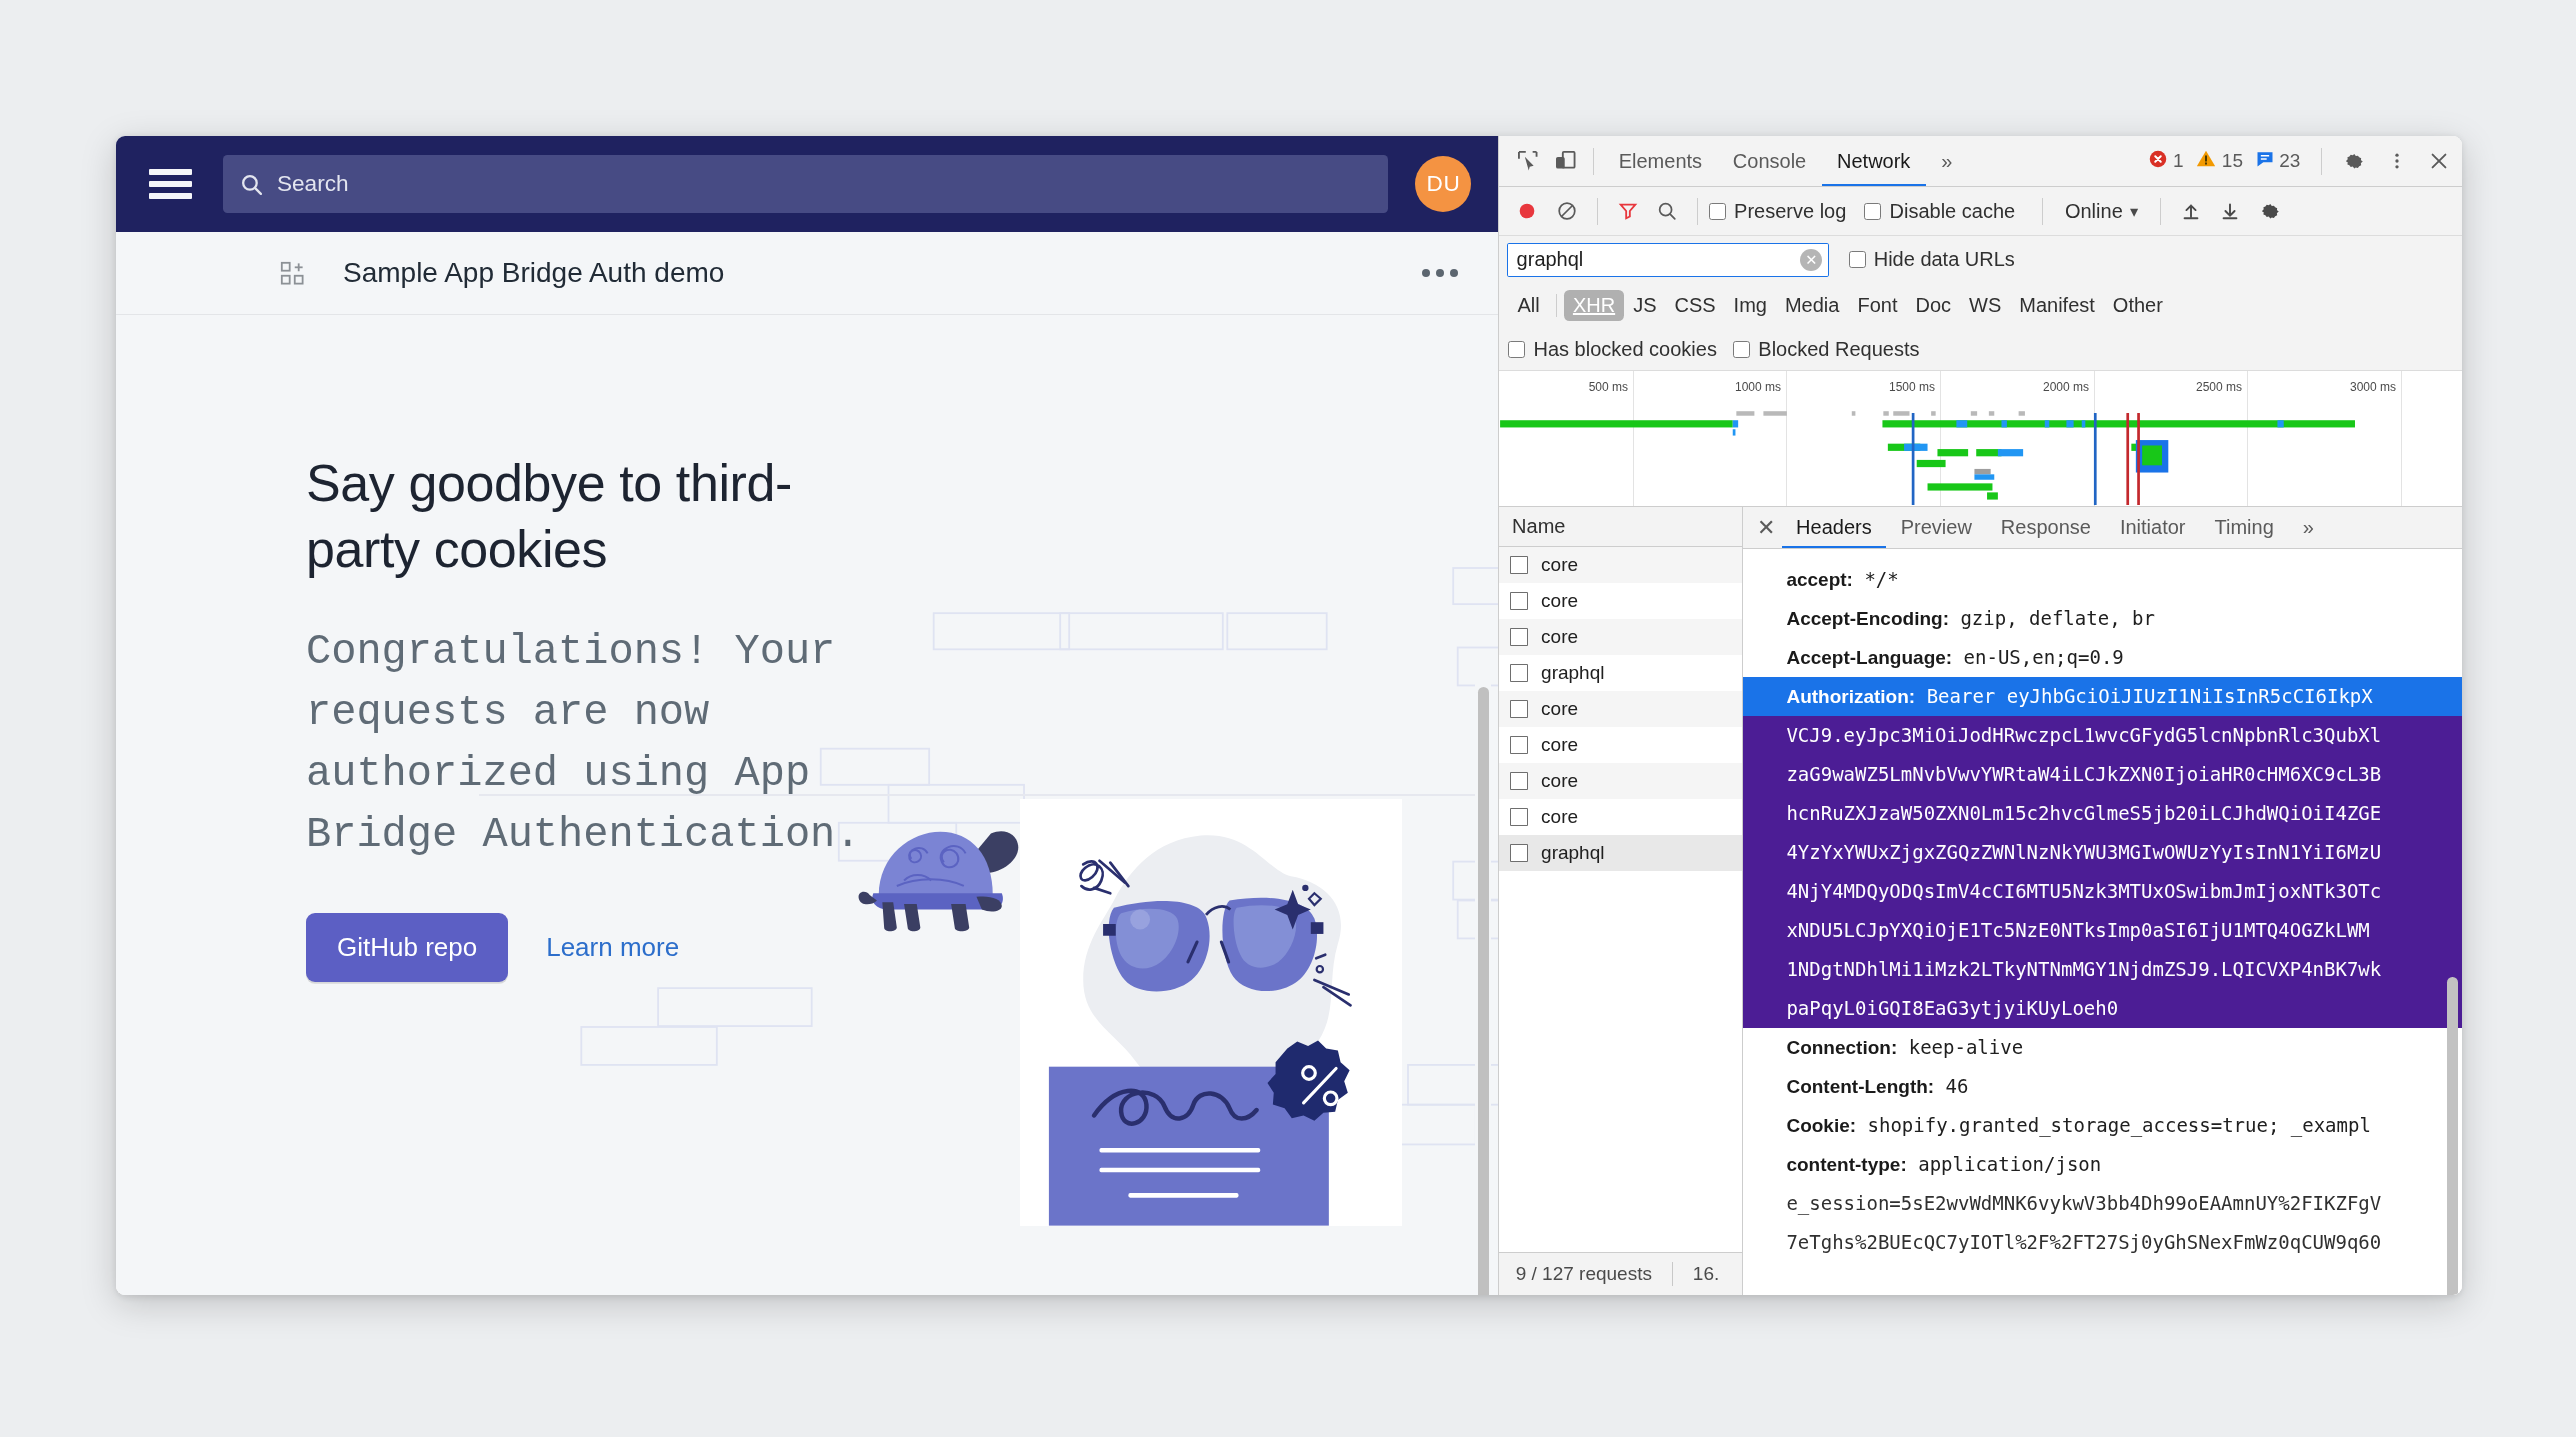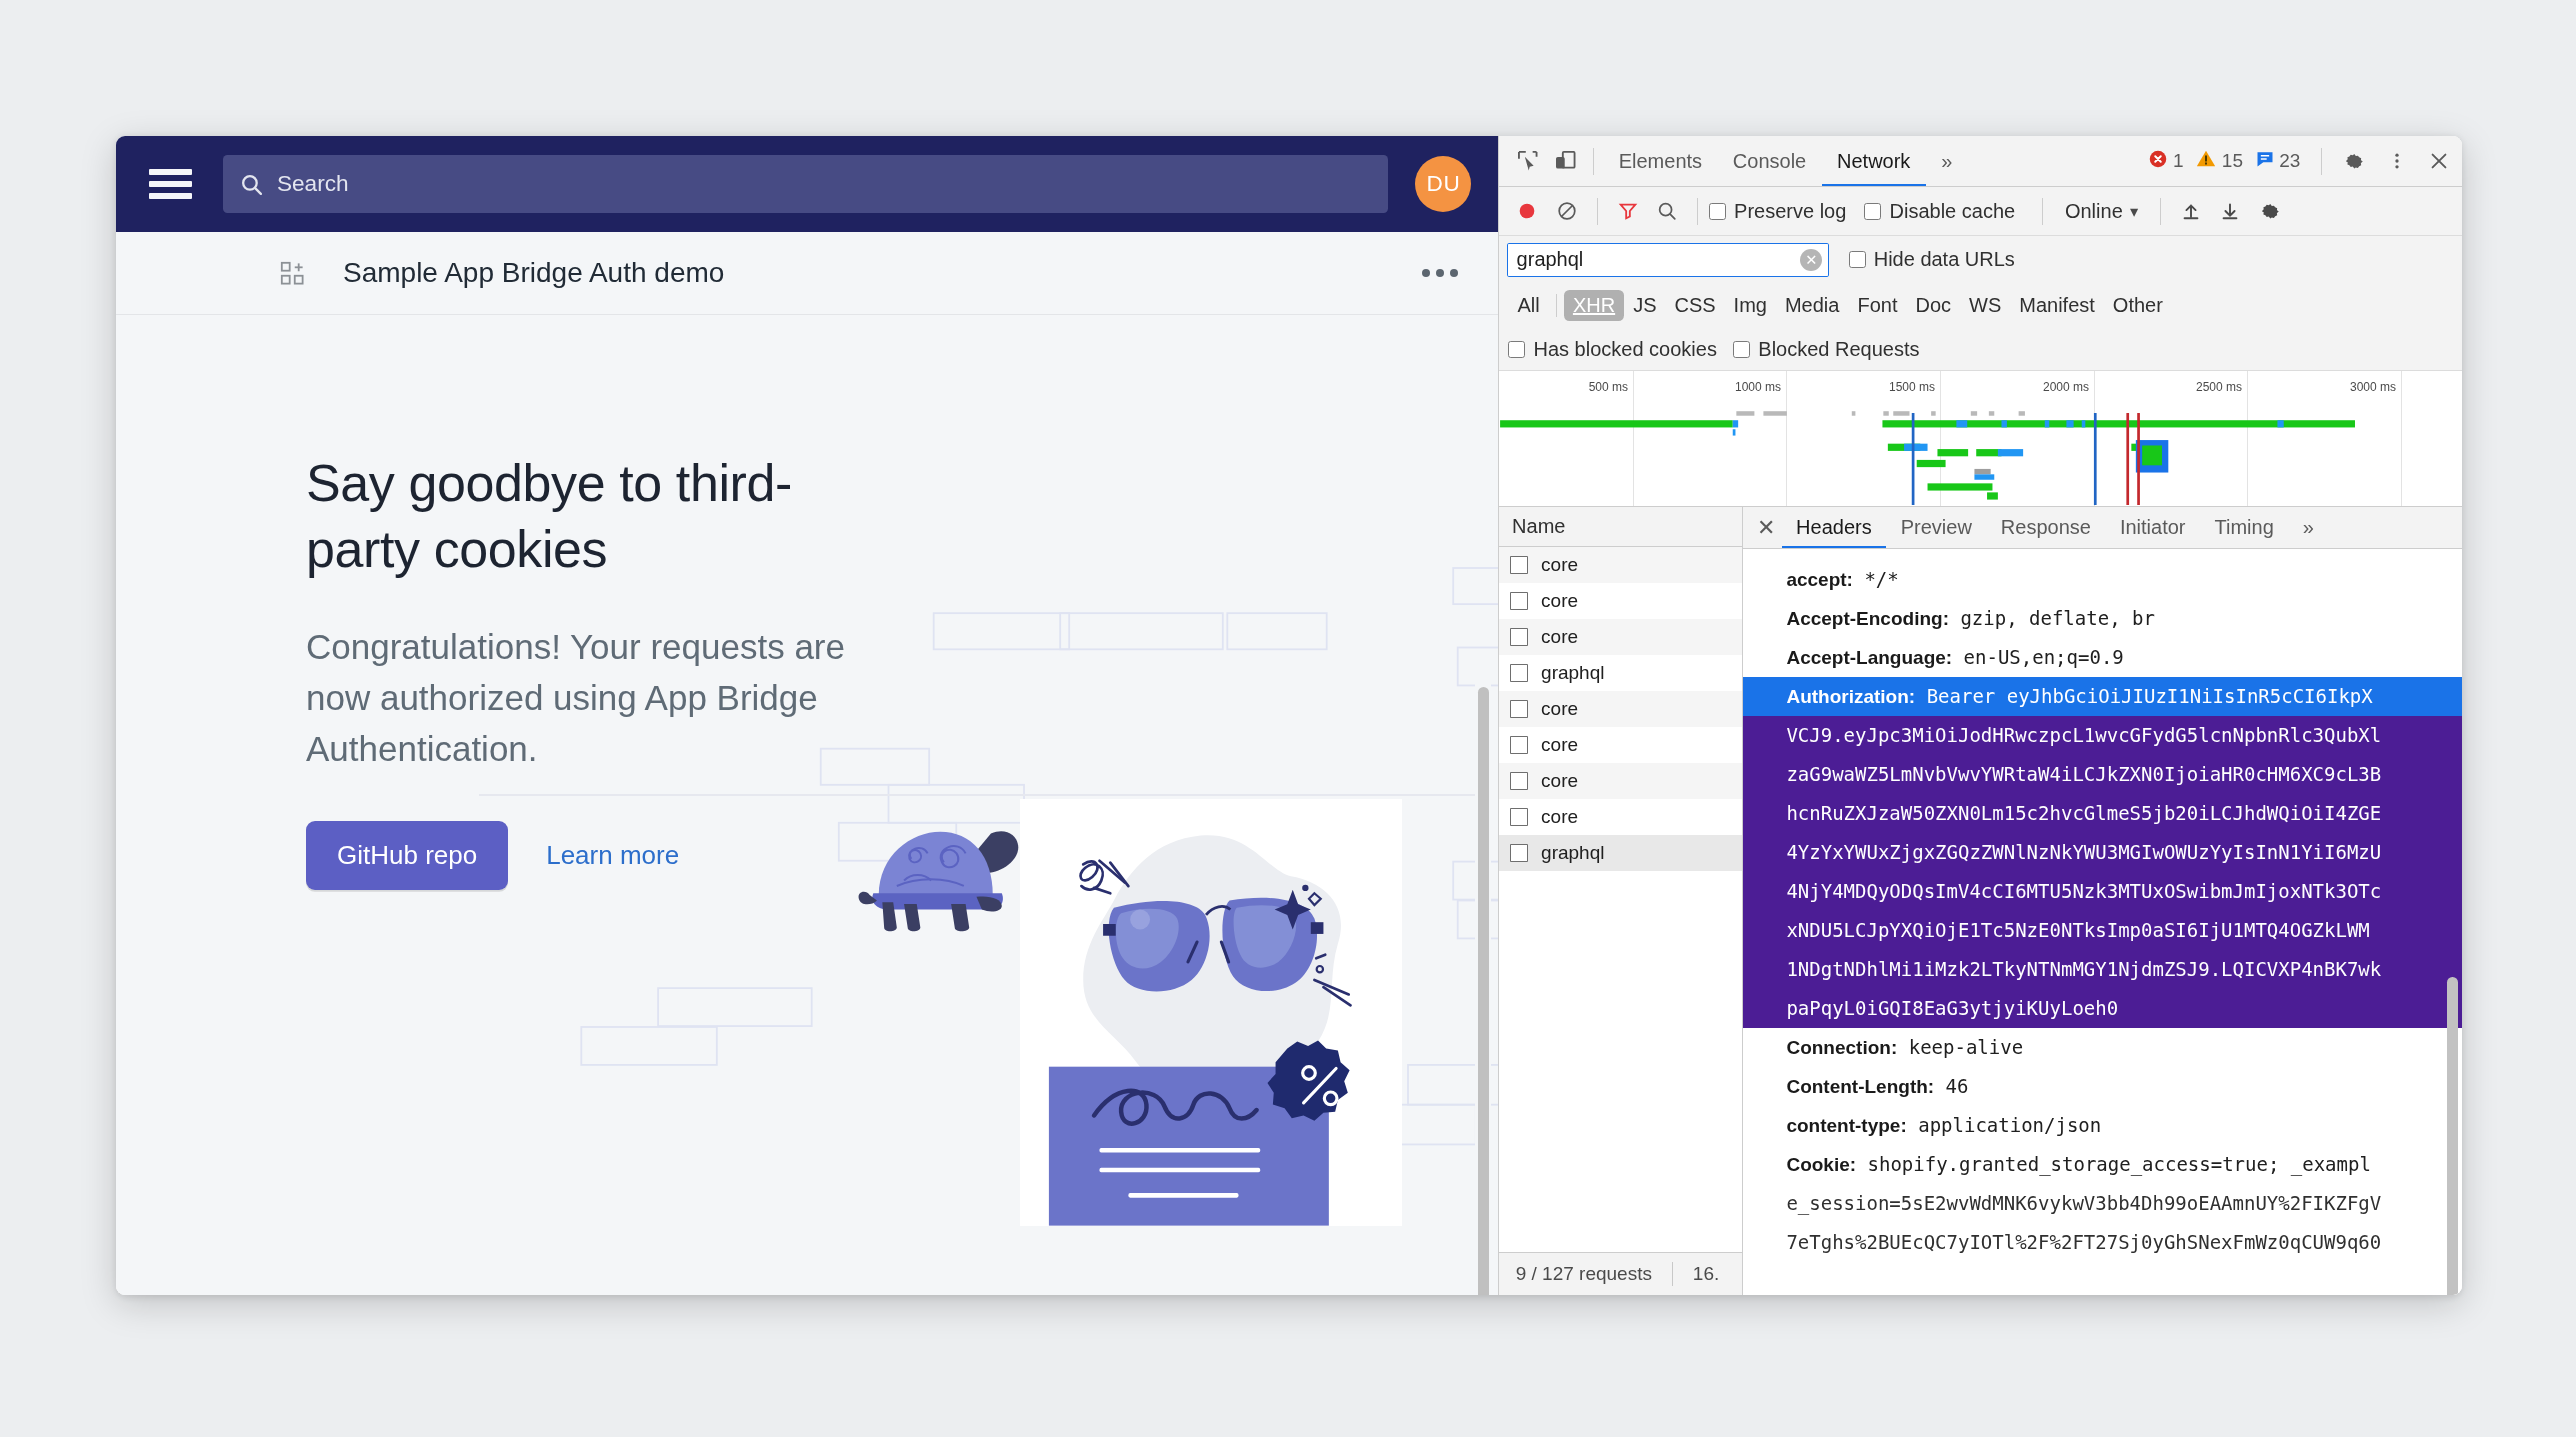--- a/index.html
+++ b/index.html
@@ -82,22 +82,22 @@
   #hero {
     position: absolute;
     left: 190px; top: 136px;
     width: 560px;
   }
   #hero h1 {
     margin:0; font-size: 52px; line-height: 1.26;
     color:#1d2431; font-weight: 400; letter-spacing:-0.4px;
   }
   #hero p {
-    margin: 40px 0 0 0; font-size: 35px; line-height: 1.45;
-    color:#5f6b76; font-weight: 400;
+    margin: 40px 0 0 0; font-size: 42px; line-height: 1.45;
+    color:#5f6b76; font-weight: 400; font-family: Liberation Mono, monospace;
   }
   #cta { margin-top: 47px; display:flex; align-items:center; }
   #ghbtn {
     background:#5c5fc4; color:#fff; border:none;
     font-size: 26px; padding: 19px 31px; border-radius: 9px;
     cursor:pointer; font-family:inherit;
     box-shadow: 0 1.8px 0 rgba(0,0,0,.12);
   }
   #learnmore { color:#2c6ecb; font-size:26px; margin-left: 38px; cursor:pointer; }
 
@@ -668,23 +668,23 @@
           <div class="hcont hl">zaG9waWZ5LmNvbVwvYWRtaW4iLCJkZXN0IjoiaHR0cHM6XC9cL3B</div>
           <div class="hcont hl">hcnRuZXJzaW50ZXN0Lm15c2hvcGlmeS5jb20iLCJhdWQiOiI4ZGE</div>
           <div class="hcont hl">4YzYxYWUxZjgxZGQzZWNlNzNkYWU3MGIwOWUzYyIsInN1YiI6MzU</div>
           <div class="hcont hl">4NjY4MDQyODQsImV4cCI6MTU5Nzk3MTUxOSwibmJmIjoxNTk3OTc</div>
           <div class="hcont hl">xNDU5LCJpYXQiOjE1Tc5NzE0NTksImp0aSI6IjU1MTQ4OGZkLWM</div>
           <div class="hcont hl">1NDgtNDhlMi1iMzk2LTkyNTNmMGY1NjdmZSJ9.LQICVXP4nBK7wk</div>
           <div class="hcont hl">paPqyL0iGQI8EaG3ytjyiKUyLoeh0</div>
 
           <div class="hrow"><span class="hname">Connection:</span> <span>keep-alive</span></div>
           <div class="hrow"><span class="hname">Content-Length:</span> <span>46</span></div>
+          <div class="hrow"><span class="hname">Cookie:</span> <span>shopify.granted_storage_access=true; _exampl</span></div>
+
           <div class="hrow"><span class="hname">content-type:</span> <span>application/json</span></div>
-
-          <div class="hrow"><span class="hname">Cookie:</span> <span>shopify.granted_storage_access=true; _exampl</span></div>
           <div class="hcont">e_session=5sE2wvWdMNK6vykwV3bb4Dh99oEAAmnUY%2FIKZFgV</div>
           <div class="hcont">7eTghs%2BUEcQC7yIOTl%2F%2FT27Sj0yGhSNexFmWz0qCUW9q60</div>
         </div>
 
         <div id="detscroll">
             <div class="thumb"></div>
           </div>
       </div>
     </div>
   </div>

